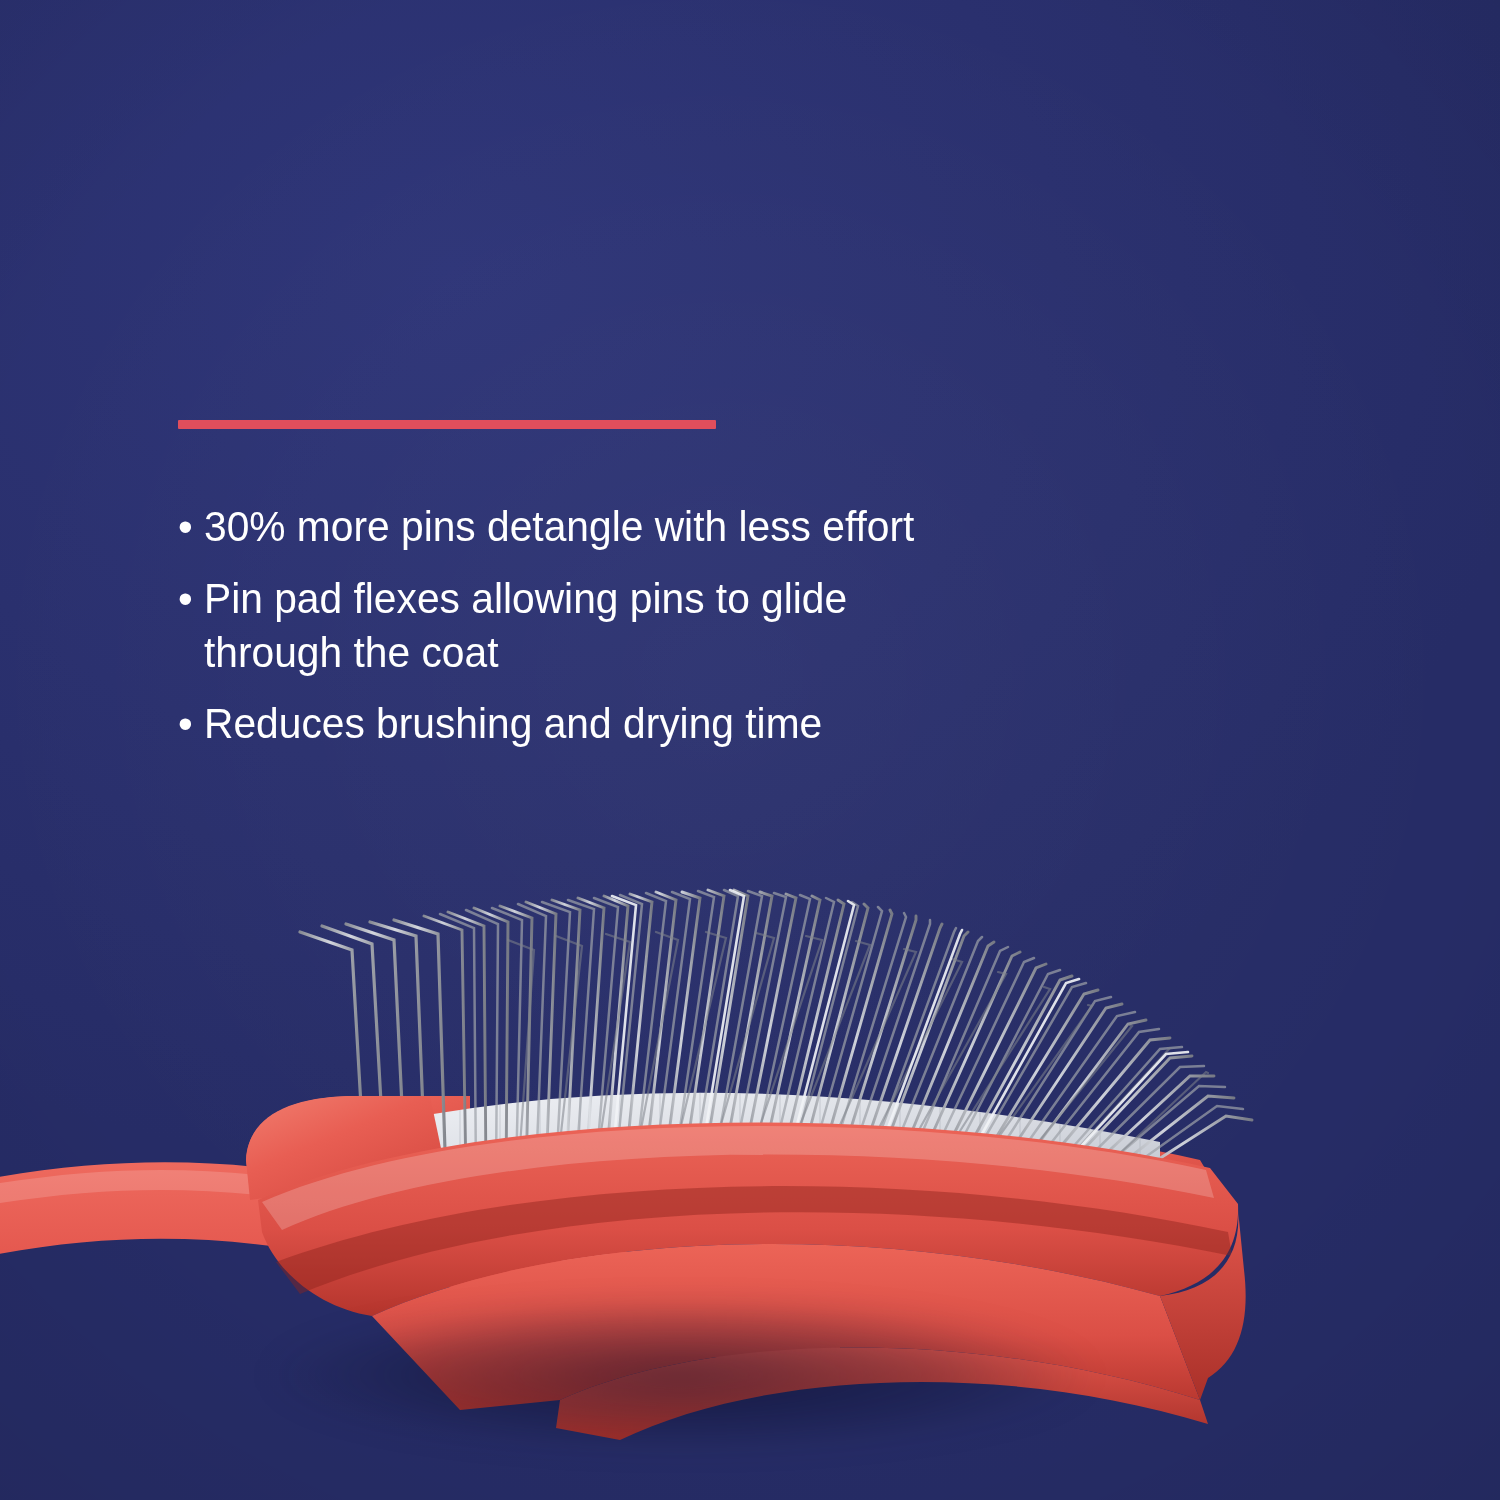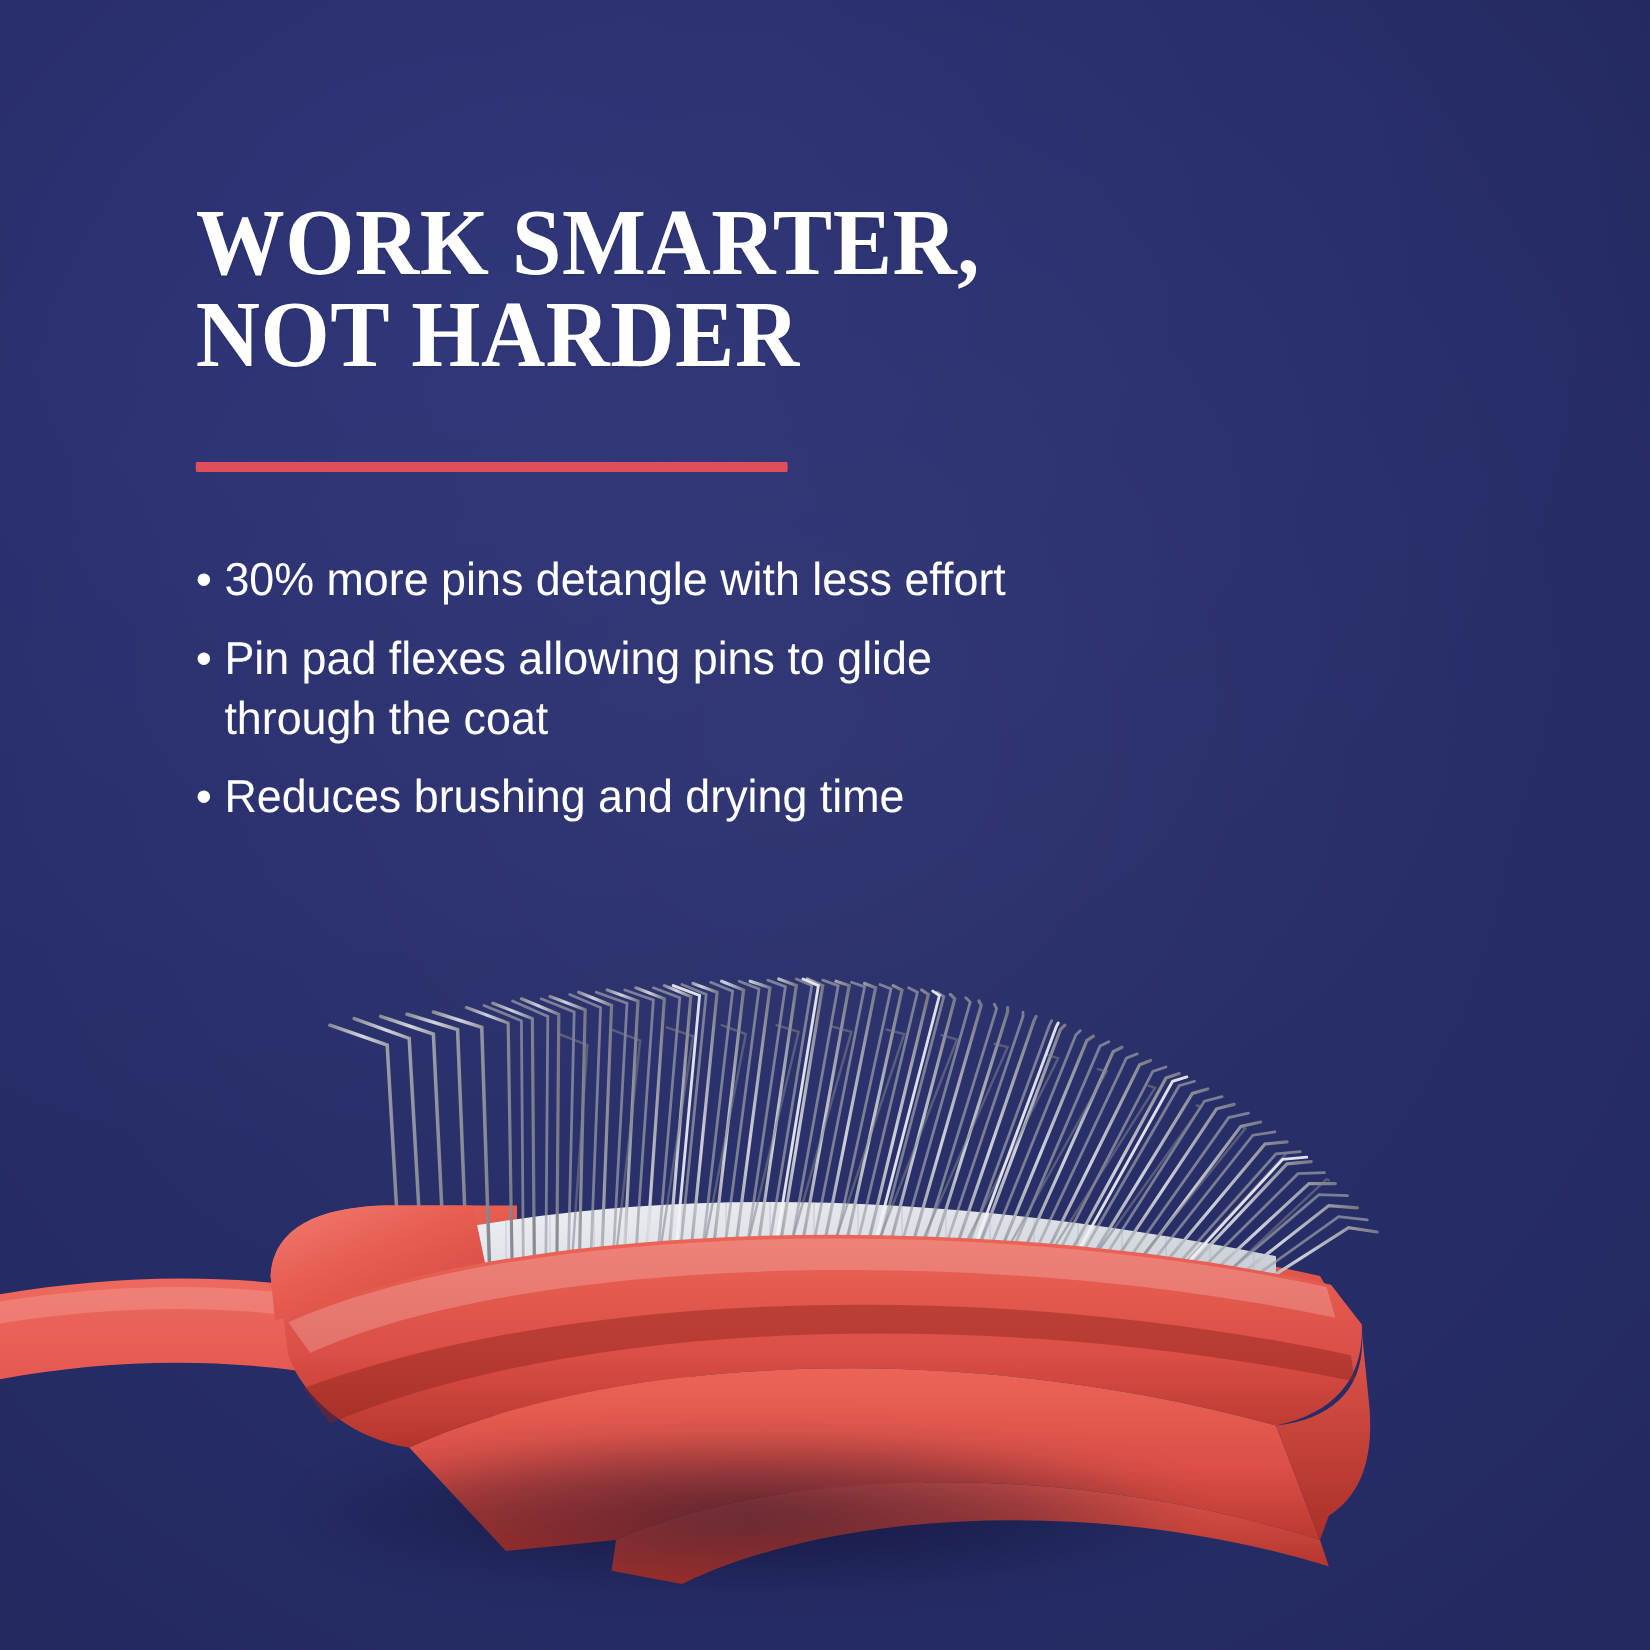--- a/index.html
+++ b/index.html
@@ -124,24 +124,20 @@
   }
 </style>
 </head>
 <body>
 
 <div id="stage">
 
   <div class="bg"></div>
   <div class="bg-vignette"></div>
 
-  <div class="copy">
-    <h1 class="headline">WORK SMARTER,
-NOT HARDER</h1>
-  </div>
 
   <div class="rule"></div>
 
   <ul class="bullets">
     <li class="bullet">
       <span class="bullet-dot">•</span>
       <span class="bullet-text">30% more pins detangle with less effort</span>
     </li>
     <li class="bullet">
       <span class="bullet-dot">•</span>

